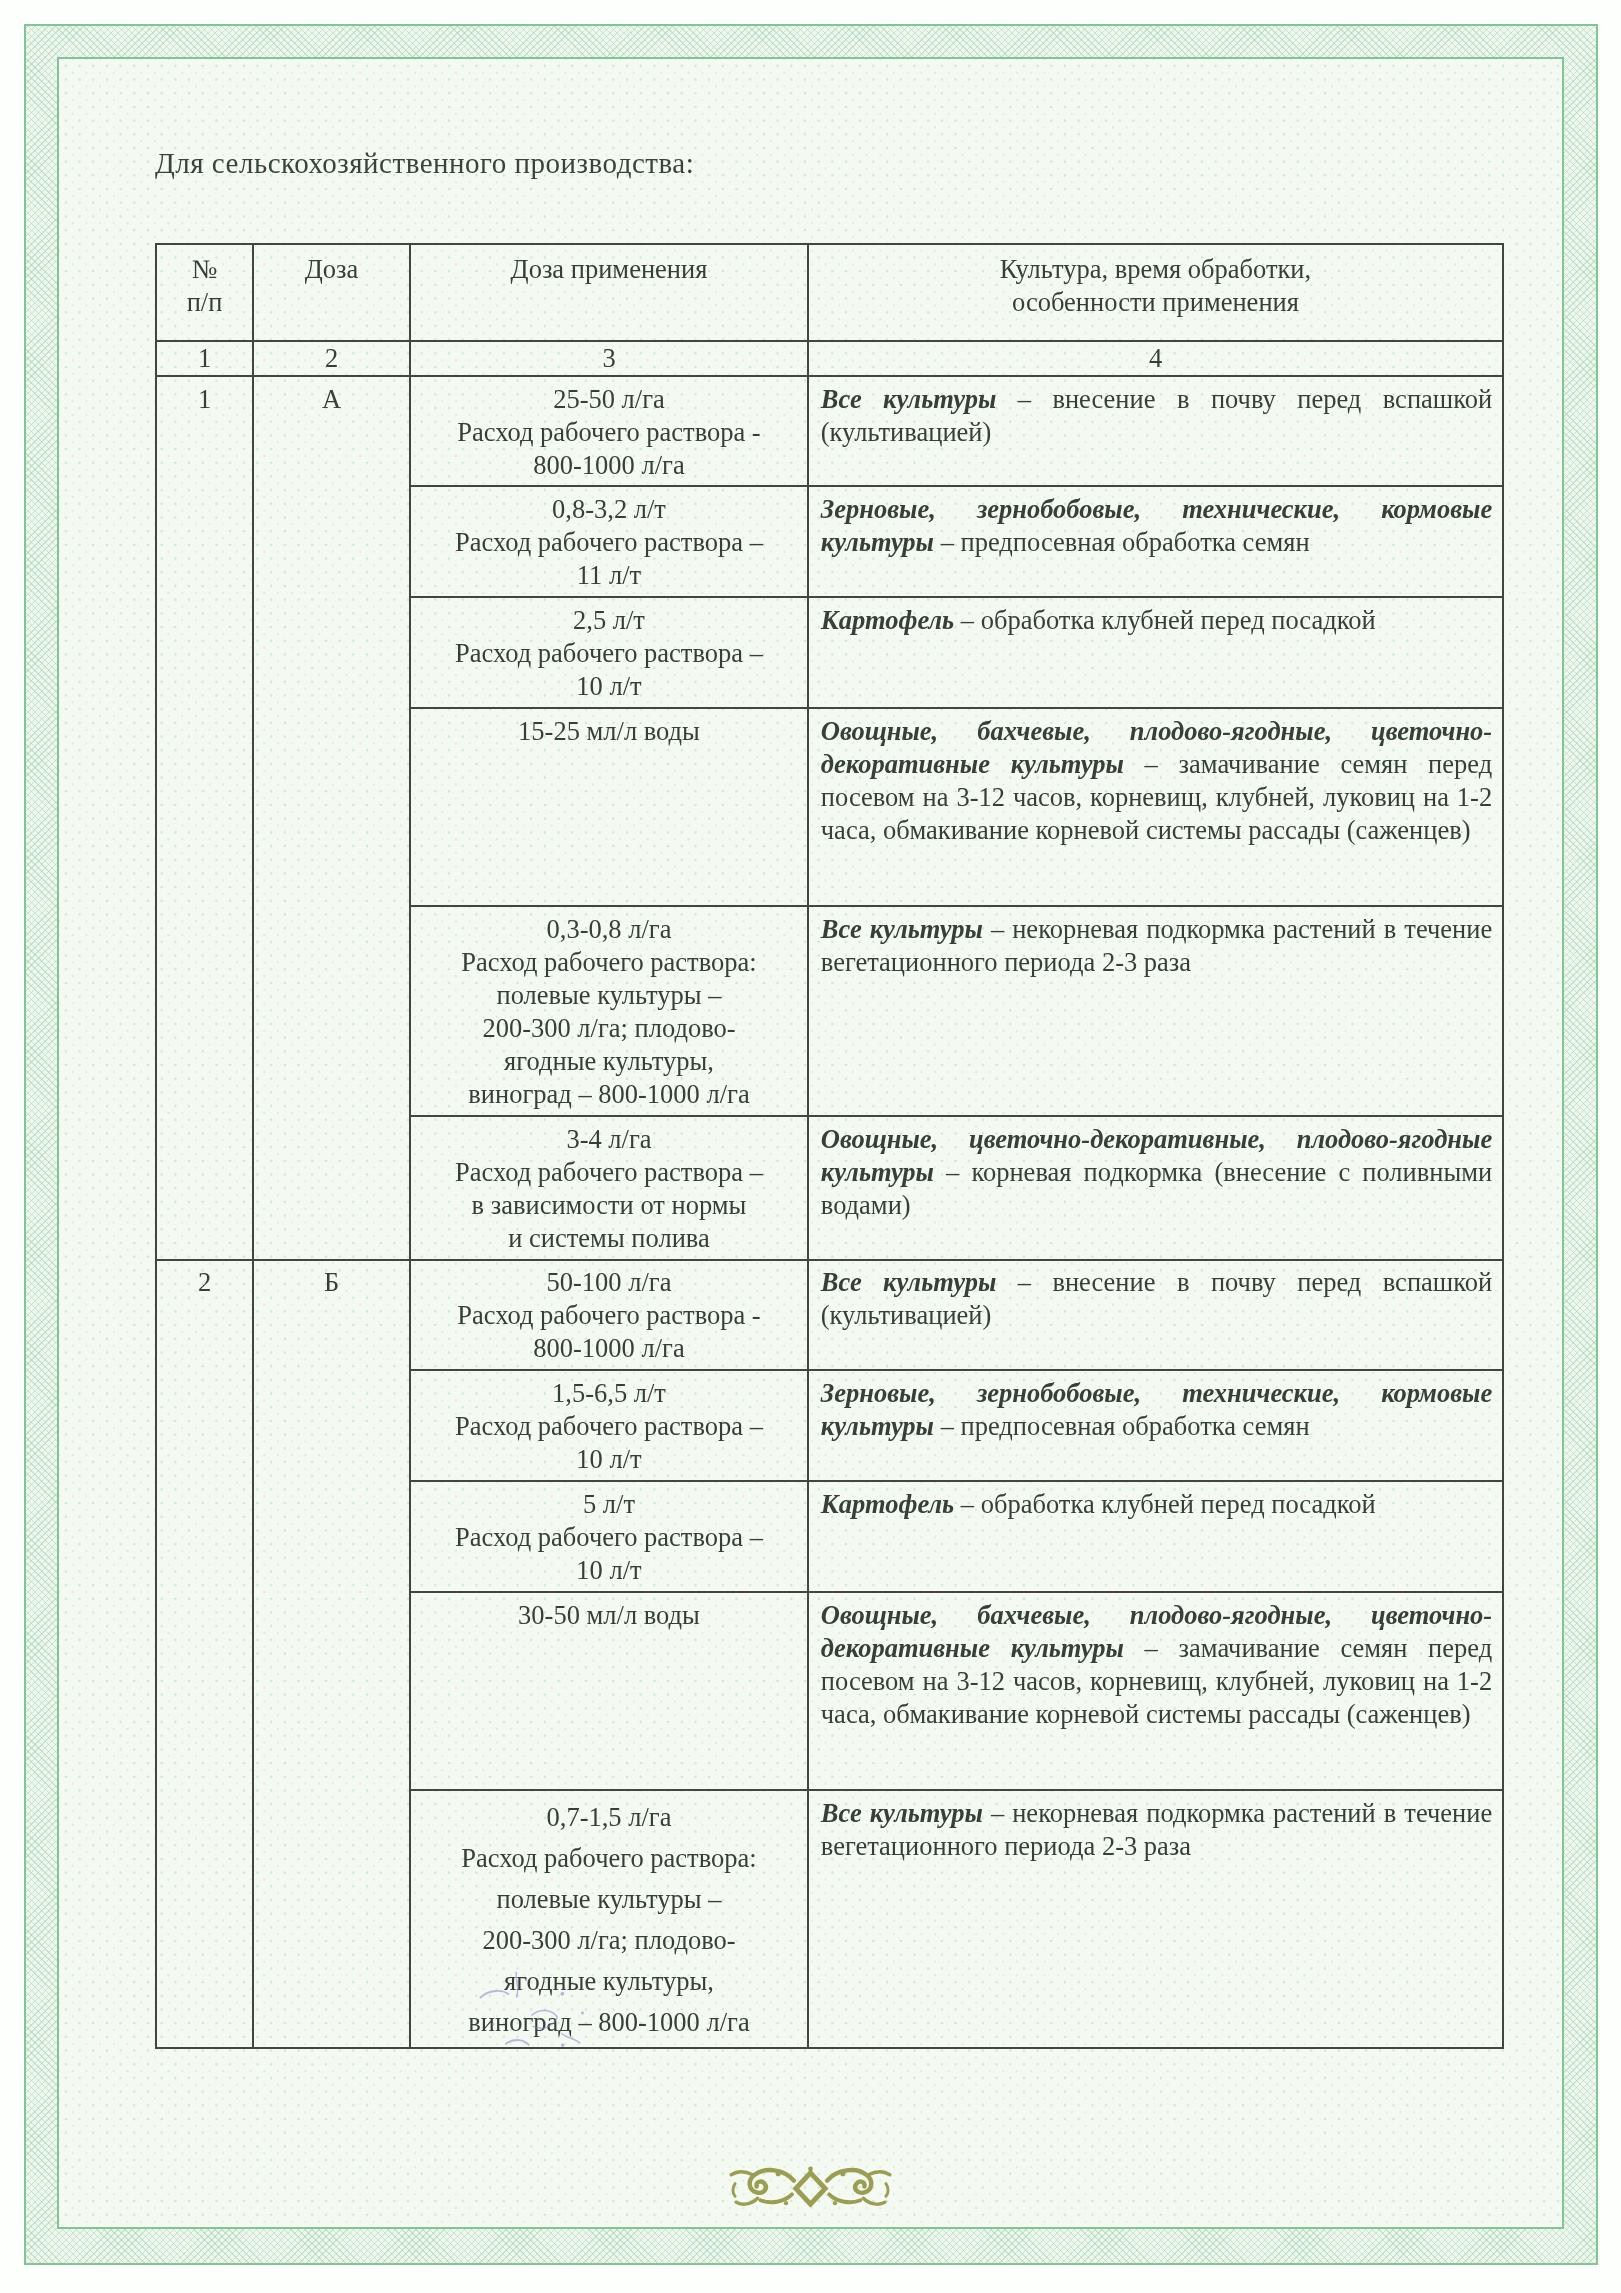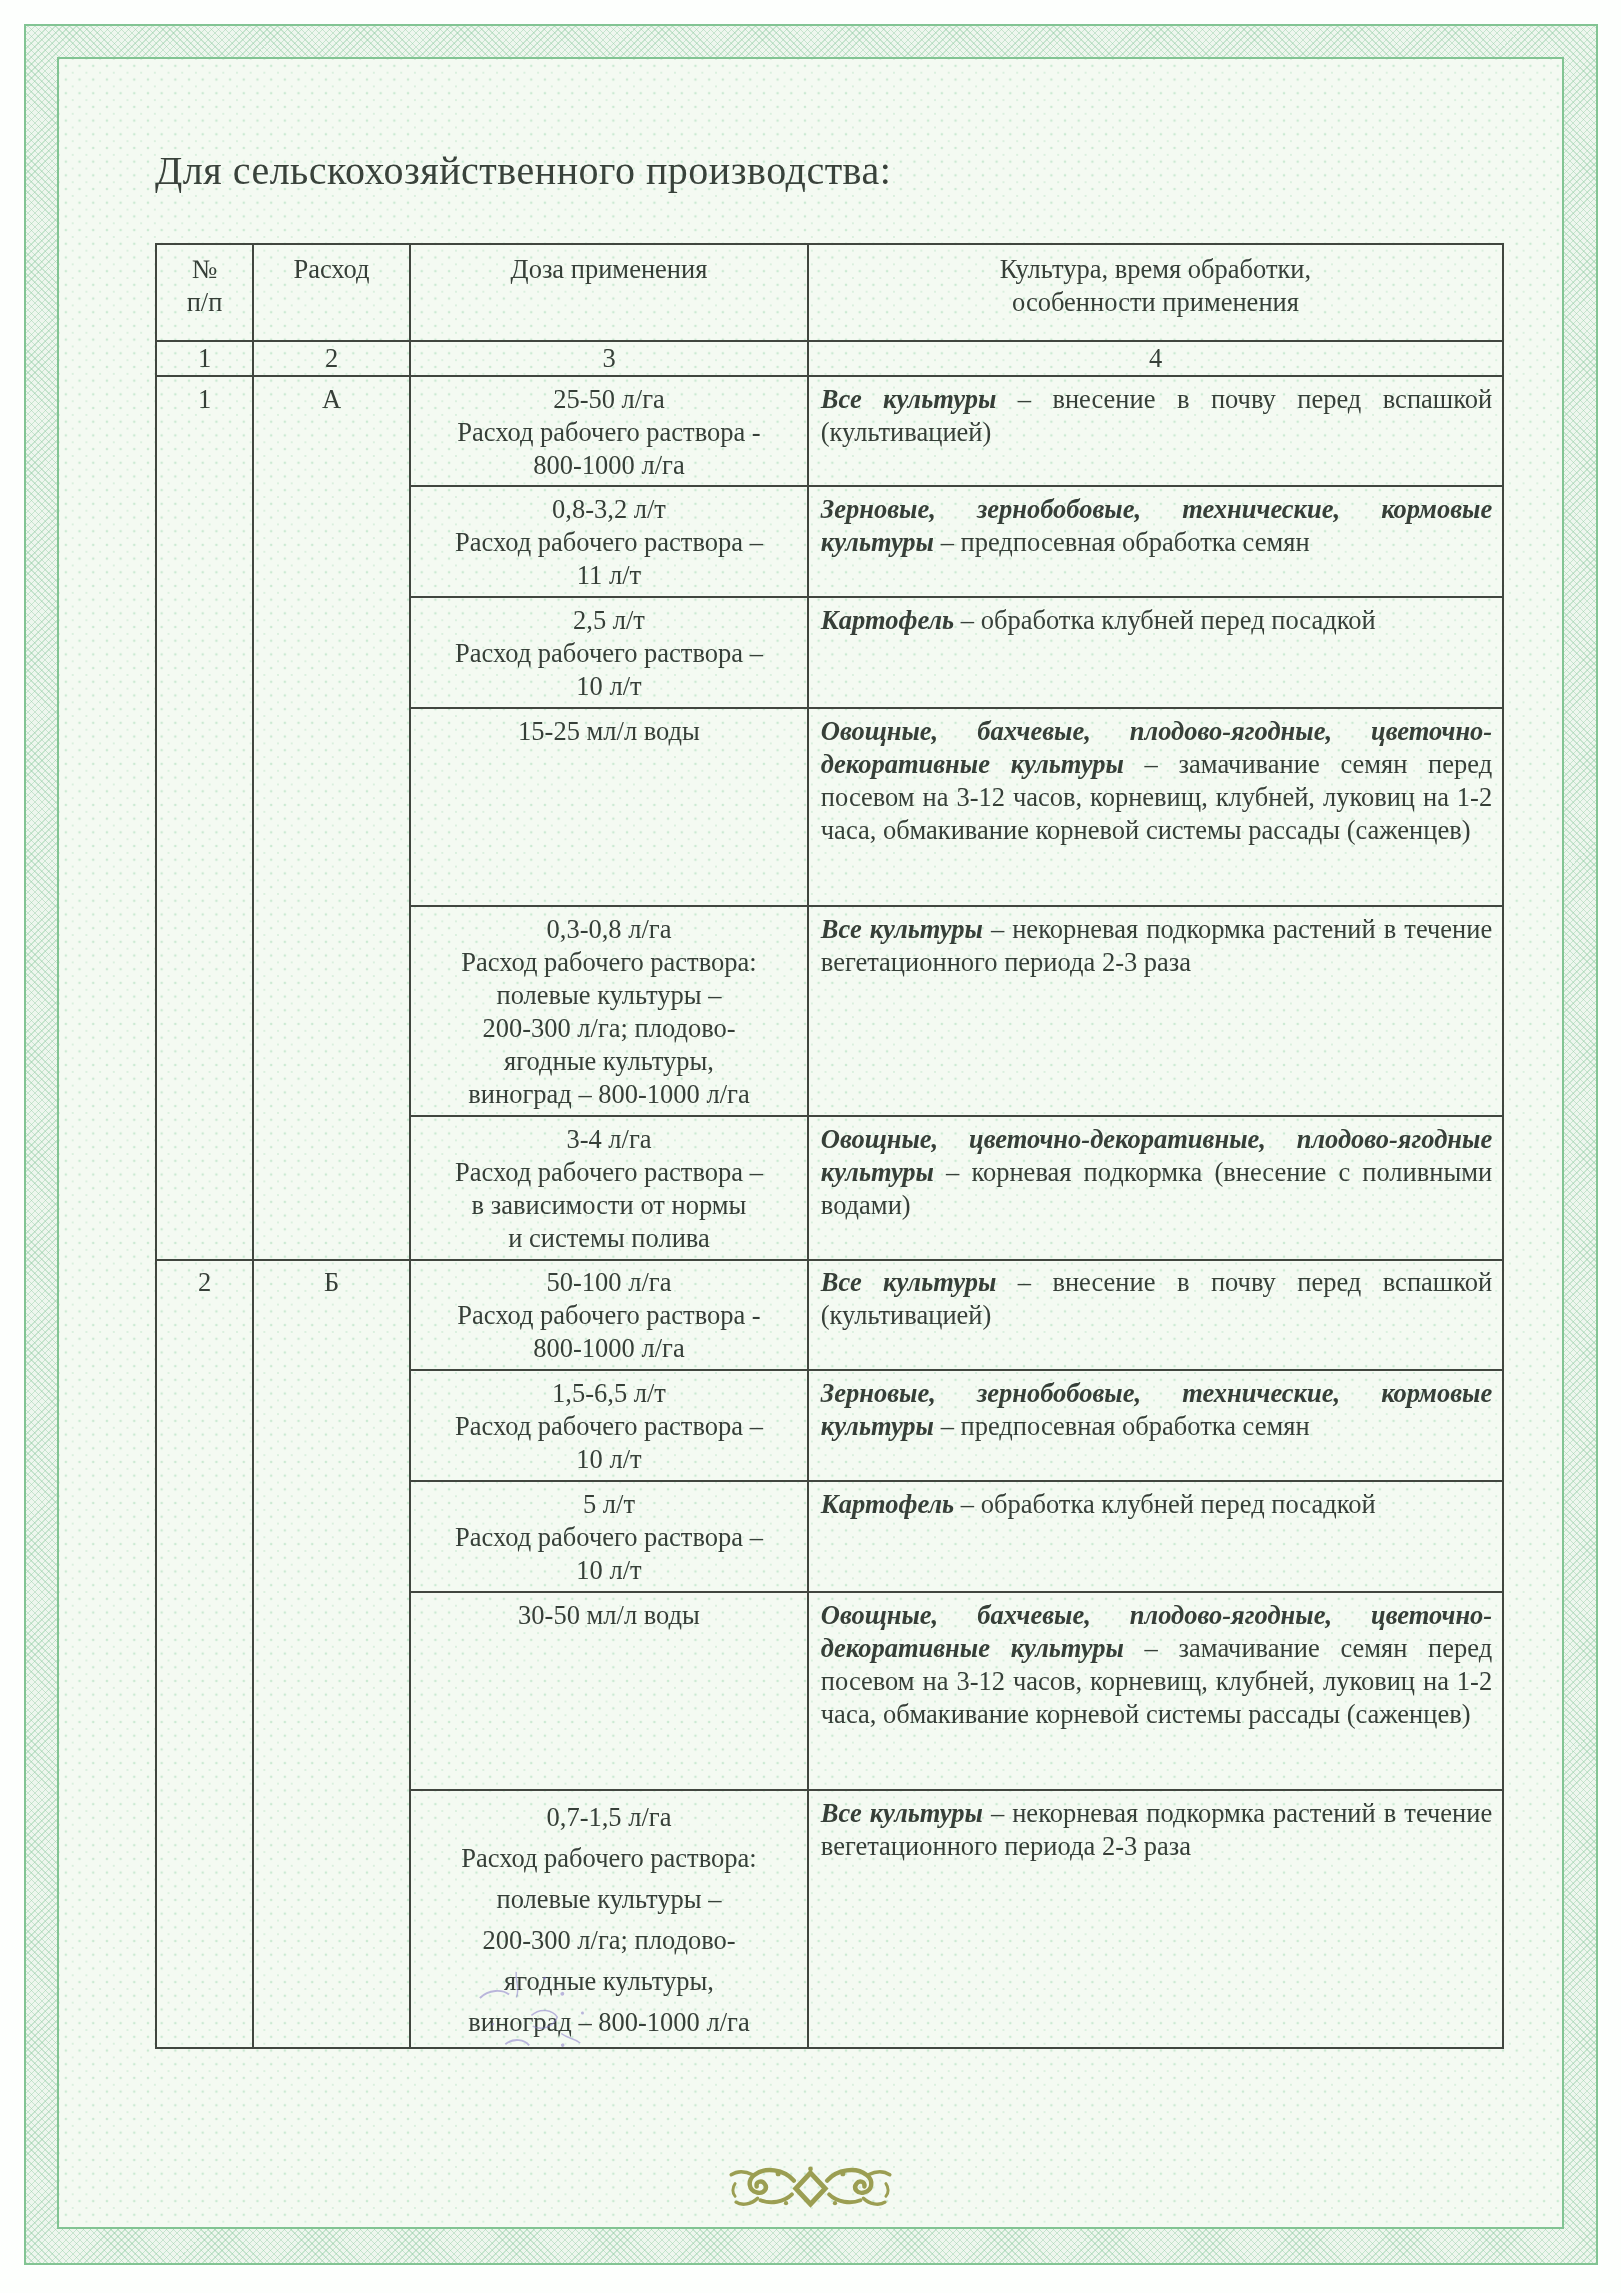--- a/index.html
+++ b/index.html
@@ -20,21 +20,21 @@
     position:absolute;left:57px;top:57px;right:57px;bottom:65px;
     border:2px solid #82c493;
     background:
       radial-gradient(rgba(170,220,185,.55) 1.3px, transparent 1.6px),
       radial-gradient(rgba(170,220,185,.35) 1.2px, transparent 1.5px),
       #f4faf2;
     background-size:13.7px 13.7px,13.7px 13.7px;
     background-position:0 0,6.9px 6.9px;
   }
   .title{
-    position:absolute;left:155px;top:147px;font-size:40px;letter-spacing:0.5px;color:#39423b;
+    position:absolute;left:155px;top:147px;font-size:29px;letter-spacing:0.5px;color:#39423b;
   }
   table.doc{
     position:absolute;left:155px;top:243px;width:1347px;
     border-collapse:collapse;table-layout:fixed;
     font-size:26.5px;line-height:33px;color:#363f38;
   }
   table.doc, table.doc th, table.doc td{border:2px solid #41463f;}
   table.doc{border-width:2.9px;}
   th,td{padding:2px 5.9px 3.9px 5.9px;vertical-align:top;font-weight:normal;}
   tr.hdr th{height:83px;text-align:center;white-space:pre-line;padding-top:7.8px;}
@@ -66,21 +66,21 @@
     <colgroup>
       <col style="width:97px">
         <col style="width:157px">
         <col style="width:398px">
         <col style="width:695px">
     </colgroup>
     <tbody>
       <tr class="hdr">
         <th>№
 п/п</th>
-        <th>Расход</th>
+        <th>Доза</th>
         <th>Доза применения</th>
         <th>Культура, время обработки,
 особенности применения</th>
       </tr>
       <tr class="nums">
         <td>1</td>
         <td>2</td>
         <td>3</td>
         <td>4</td>
       </tr>

